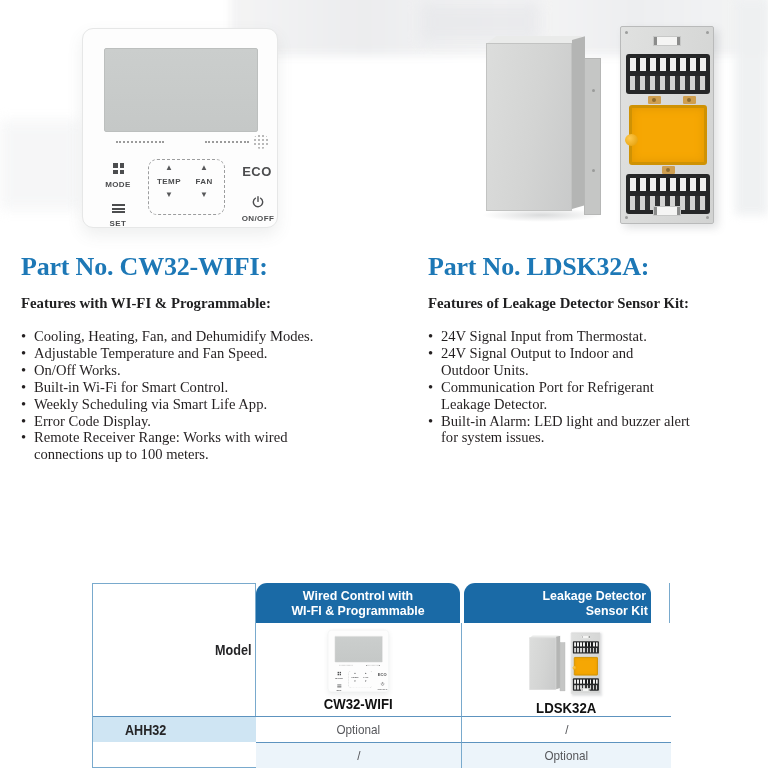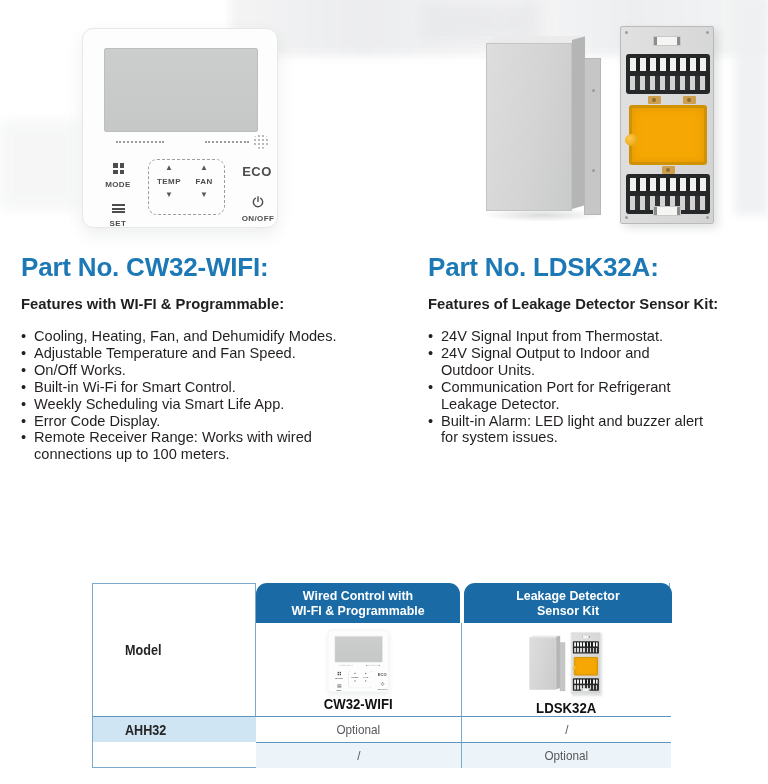--- a/index.html
+++ b/index.html
@@ -81,42 +81,42 @@
   .board-knob { position:absolute; left:-7px; top:26px; width:13px; height:12px; border-radius:50%;
     background:radial-gradient(circle at 35% 35%, #ffc94d, #e09a00); }
   .board-tab { position:absolute; width:13px; height:8px; background:#cf9f50; border-radius:2px;
     box-shadow:inset 0 0 0 5px #cf9f50, inset 0 0 0 20px #cf9f50; }
   .board-tab::after { content:""; position:absolute; left:4px; top:2px; width:4px; height:4px;
     border-radius:50%; background:#8f6c2e; }
   .tab-t1 { top:-12px; left:16px; } .tab-t2 { top:-12px; right:8px; } .tab-b1 { bottom:-12px; left:30px; }
   .panel-screw { position:absolute; width:3px; height:3px; border-radius:50%; background:#9c9d9c; }
 
   
-  .text-col { position:absolute; top:252px; }
+  .text-col { position:absolute; top:252px;font-family:Liberation Serif, serif; }
   .text-col.left  { left:21px;  width:348px; }
   .text-col.right { left:428px; width:292px; }
   .part-title { font-size:26px; font-weight:bold; color:#1d78b6; letter-spacing:-.2px; }
   .features-heading { margin-top:13px; font-size:14.8px; font-weight:bold; color:#1f1f20; }
   ul.features { list-style:none; margin-top:16px; }
   ul.features li { position:relative; padding-left:13px; font-size:14.6px; line-height:16.9px;
     color:#231f20; white-space:pre-line; }
   ul.features li::before { content:"\2022"; position:absolute; left:0; top:0; color:#231f20; }
 
   
   .spec-table { position:absolute; left:92px; top:583px; width:578px; height:185px;
     border-left:1.5px solid #79aacd; border-right:1.5px solid #79aacd; border-bottom:1.5px solid #79aacd; }
   .cell { position:absolute; }
   .model-cell { left:0; top:0; width:163px; height:133px; background:#fff;
     border-top:1.5px solid #79aacd; border-right:1px solid #79aacd;
-    display:flex; align-items:center; padding-left:32px; }
+    display:flex; align-items:center; padding-left:32px;justify-content:flex-end; }
   .hdr { position:absolute; top:0; height:40px; background:#1a6aa6; color:#fff;
     border-radius:11px 11px 0 0; display:flex; flex-direction:column; justify-content:center;
     text-align:center; }
   .hdr2 { left:163px; width:204px; }
-  .hdr3 { left:371px; width:208px; }
+  .hdr3 { left:371px; width:187px;align-items:flex-end; }
   .hdr span { display:block; font-size:13.5px; font-weight:bold; line-height:15.5px;
     transform:scaleX(.92); }
   .prod-cell { position:absolute; top:40px; height:93px; background:#fff;
     display:flex; flex-direction:column; align-items:center; justify-content:flex-start; padding-top:7px; }
   .prod2 { left:163px; width:206px; border-right:1px solid #79aacd; }
   .prod3 { left:369px; width:209px; }
   .prod-label { margin-top:3px; font-size:15px; font-weight:bold; color:#111;
     transform:scaleX(.88); letter-spacing:0; }
   .data-row-cell { position:absolute; height:26px; display:flex; align-items:center;
     border-top:1.5px solid #5d93bf; }

